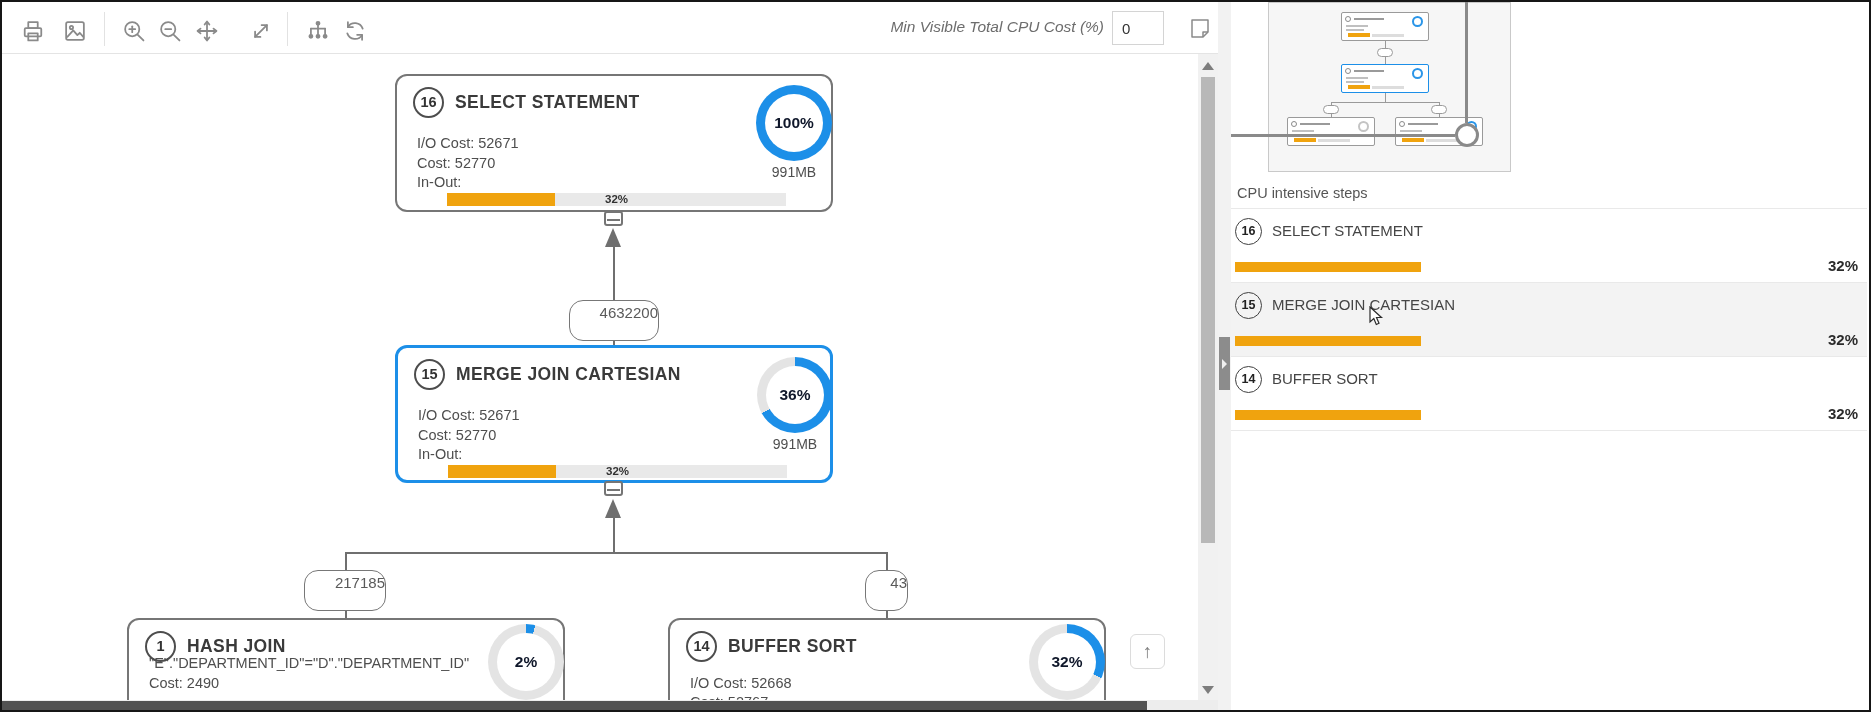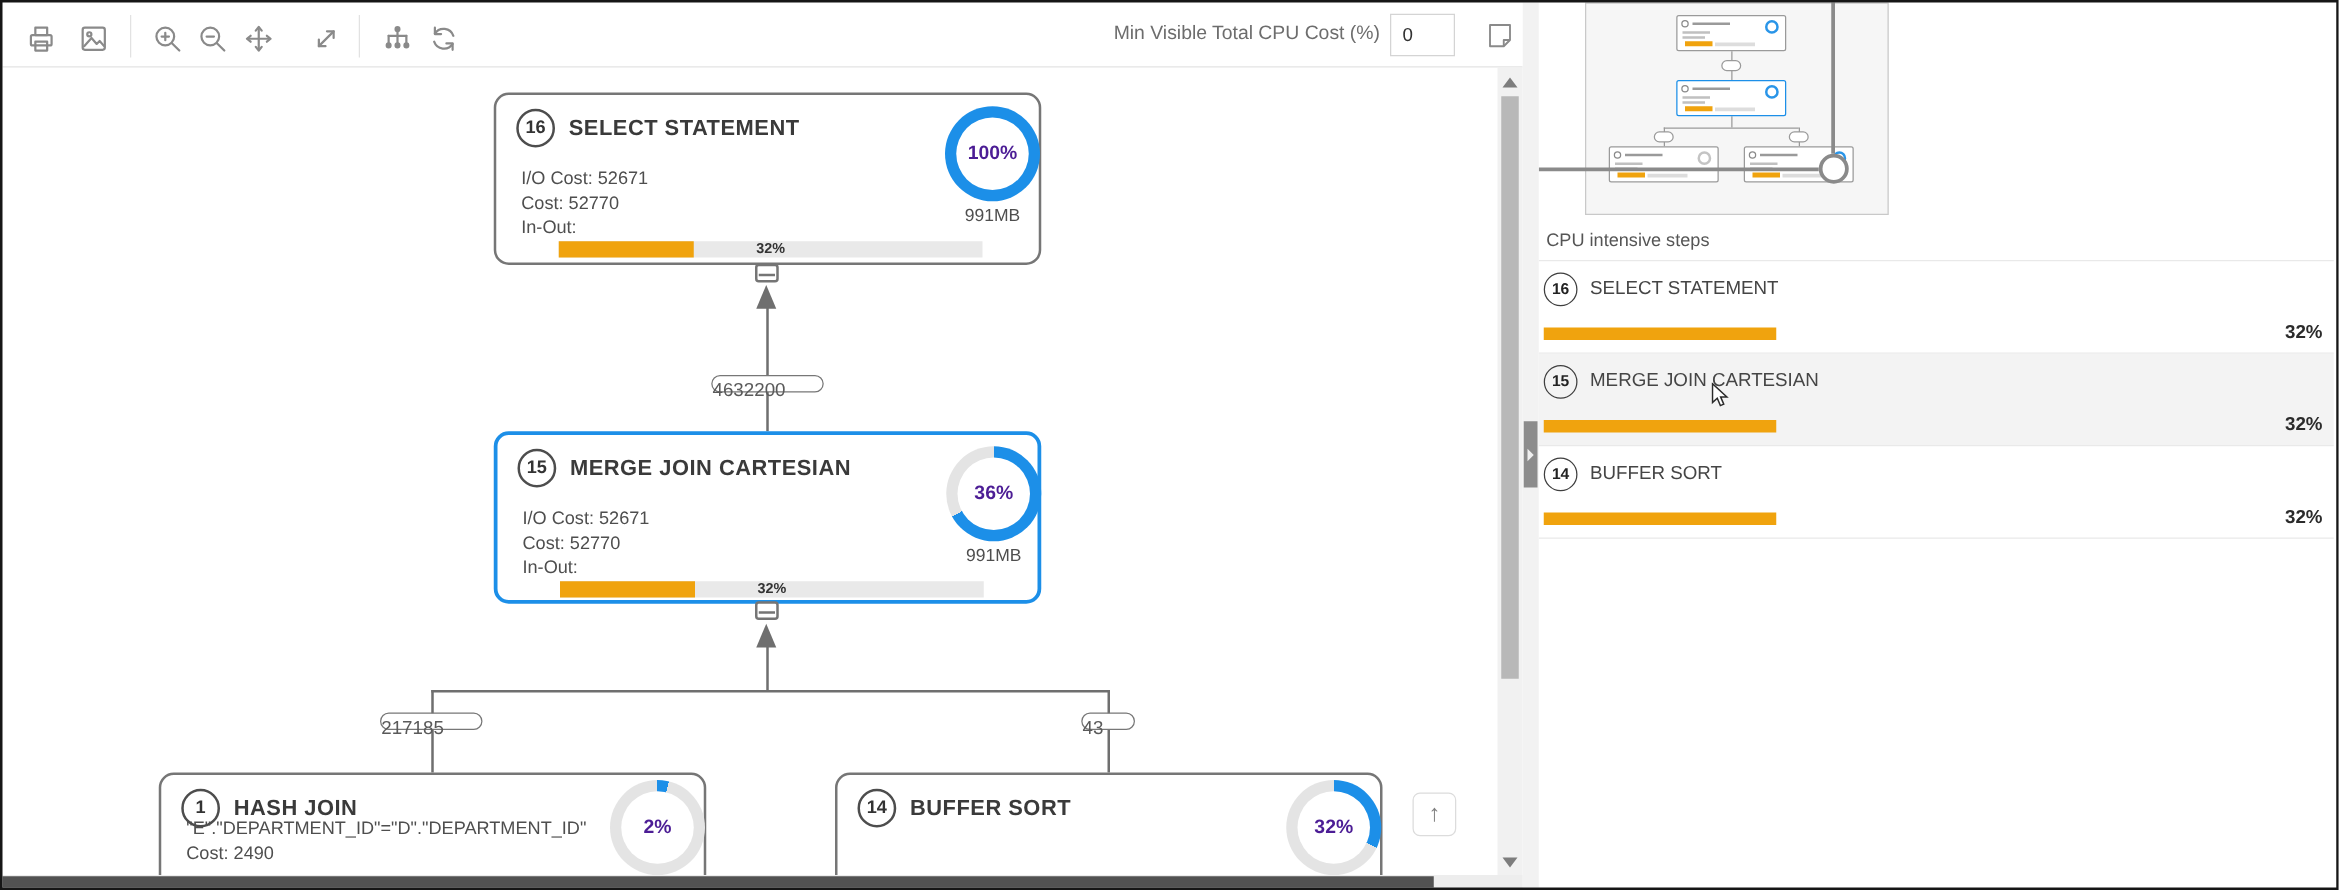--- a/index.html
+++ b/index.html
@@ -9,21 +9,21 @@
   
   .window-border { position:absolute; inset:0; border:2px solid #161616; pointer-events:none; z-index:60; }
 
   
   .toolbar { position:absolute; left:2px; top:2px; width:1216px; height:52px; background:#fff;
              border-bottom:1px solid #e4e4e4; z-index:10; }
   .tb-icon { position:absolute; top:16px; width:26px; height:26px; cursor:pointer; color:#8a8a8a; }
   .tb-icon svg { width:26px; height:26px; stroke:#8a8a8a; fill:none; stroke-width:1.5; stroke-linecap:round; stroke-linejoin:round; }
   .tb-sep { position:absolute; top:10px; width:1px; height:34px; background:#e2e2e2; }
   .cpu-label { position:absolute; left:856px; top:16px; width:246px; text-align:right;
-               font-size:15.5px; color:#6d6d6d; }
+               font-size:15.5px; color:#6d6d6d;font-style:italic; }
   .cpu-input { position:absolute; left:1110px; top:9px; width:52px; height:34px; border:1px solid #d4d4d4;
                font-size:15px; color:#333; padding-left:9px; font-family:"Liberation Sans",sans-serif; outline:none; }
   .note-btn { position:absolute; left:1184px; top:13px; width:28px; height:28px; cursor:pointer; }
   .note-btn svg { width:28px; height:28px; stroke:#8a8a8a; fill:none; stroke-width:1.5; stroke-linejoin:round; }
 
   
   .node { position:absolute; width:438px; height:138px; background:#fff; border:2px solid #767676;
           border-radius:12px; z-index:3; }
   .node.selected { border:3px solid #1c8fe8; }
   .badge { position:absolute; left:16px; top:11px; width:31px; height:31px; border:2px solid #4d4d4d;
@@ -31,35 +31,35 @@
   .ntitle { position:absolute; left:58px; top:16px; font-weight:bold; font-size:17.5px; color:#3a3a3a; letter-spacing:.4px; white-space:nowrap; }
   .ninfo { position:absolute; left:20px; top:58px; font-size:14.5px; color:#4e4e4e; white-space:nowrap; }
   .ninfo div { height:19.5px; line-height:19.5px; }
   .node.clipped .ninfo { top:34px; }
   .nbar { position:absolute; left:50px; top:117px; width:339px; height:13px; background:#e9e9e9; }
   .nbar-fill { height:100%; background:#f0a30e; }
   .nbar-label { position:absolute; inset:0; text-align:center; font-weight:bold; font-size:11.5px; line-height:13px; color:#333; }
   .donut { position:absolute; left:359px; top:9px; width:76px; height:76px; border-radius:50%; }
   .node.clipped .donut { top:4px; }
   .donut-hole { position:absolute; inset:9px; background:#fff; border-radius:50%; display:flex;
-                align-items:center; justify-content:center; font-weight:bold; font-size:15.5px; color:#4c1d95; }
+                align-items:center; justify-content:center; font-weight:bold; font-size:15.5px; color:#0f172a; }
   .nmem { position:absolute; left:359px; top:88px; width:76px; text-align:center; font-size:14px; color:#4e4e4e; }
   .node.clipped .nmem { top:78px; }
 
   
   .collapser { position:absolute; width:19px; height:15px; background:#fff; border:2px solid #757575;
                border-radius:3px; z-index:4; cursor:pointer; }
   .collapser::after { content:""; position:absolute; left:1px; right:1px; top:50%; height:2px; background:#757575; }
 
   
   .eline { position:absolute; background:#6f6f6f; z-index:1; }
   .arrow-up { position:absolute; width:0; height:0; border-left:8px solid transparent;
               border-right:8px solid transparent; border-bottom:19px solid #6f6f6f; z-index:2; }
-  .pill { position:absolute; height:14px; background:#fff; border:1.5px solid #777; border-radius:14px;
-          font-size:15px; color:#5a5a5a; text-align:left; line-height:24px; z-index:3; }
+  .pill { position:absolute; height:41px; background:#fff; border:1.5px solid #777; border-radius:14px;
+          font-size:15px; color:#5a5a5a; text-align:right; line-height:24px; z-index:3; }
 
   
   .vscroll { position:absolute; left:1198px; top:54px; width:20px; height:656px; background:#f1f1f1; z-index:8; }
   .vthumb { position:absolute; left:3px; top:23px; width:14px; height:466px; background:#b8b8b8; cursor:pointer; }
   .tri-up { position:absolute; left:4px; top:8px; width:0; height:0; border-left:6px solid transparent;
             border-right:6px solid transparent; border-bottom:8px solid #7d7d7d; cursor:pointer; }
   .tri-down { position:absolute; left:4px; top:632px; width:0; height:0; border-left:6px solid transparent;
               border-right:6px solid transparent; border-top:8px solid #7d7d7d; cursor:pointer; }
   .hscroll { position:absolute; left:2px; top:700px; width:1216px; height:12px; background:#ededed; z-index:8; }
   .hthumb { position:absolute; left:0; top:1px; width:1145px; height:9px; background:#525252; cursor:pointer; }
@@ -251,20 +251,25 @@
   </div>
   <div class="donut" style="background: conic-gradient(rgb(28, 143, 232) 0deg, rgb(28, 143, 232) 14deg, rgb(228, 228, 228) 14deg, rgb(228, 228, 228) 360deg);">
     <div class="donut-hole">2%</div>
   </div>
   <div class="nmem">26MB</div>
 </div>
 
 <div class="node clipped" style="left:668px; top:618px;">
   <div class="badge">14</div>
   <div class="ntitle">BUFFER SORT</div>
+  <div class="ninfo">
+    <div></div>
+    <div>I/O Cost: 52668</div>
+    <div>Cost: 52767</div>
+  </div>
   <div class="donut" style="background: conic-gradient(rgb(28, 143, 232) 0deg, rgb(28, 143, 232) 115.2deg, rgb(228, 228, 228) 115.2deg, rgb(228, 228, 228) 360deg);">
     <div class="donut-hole">32%</div>
   </div>
   <div class="nmem">559B</div>
 </div>
 
 <div class="vscroll">
   <div class="tri-up"></div>
   <div class="vthumb"></div>
   <div class="tri-down"></div>

